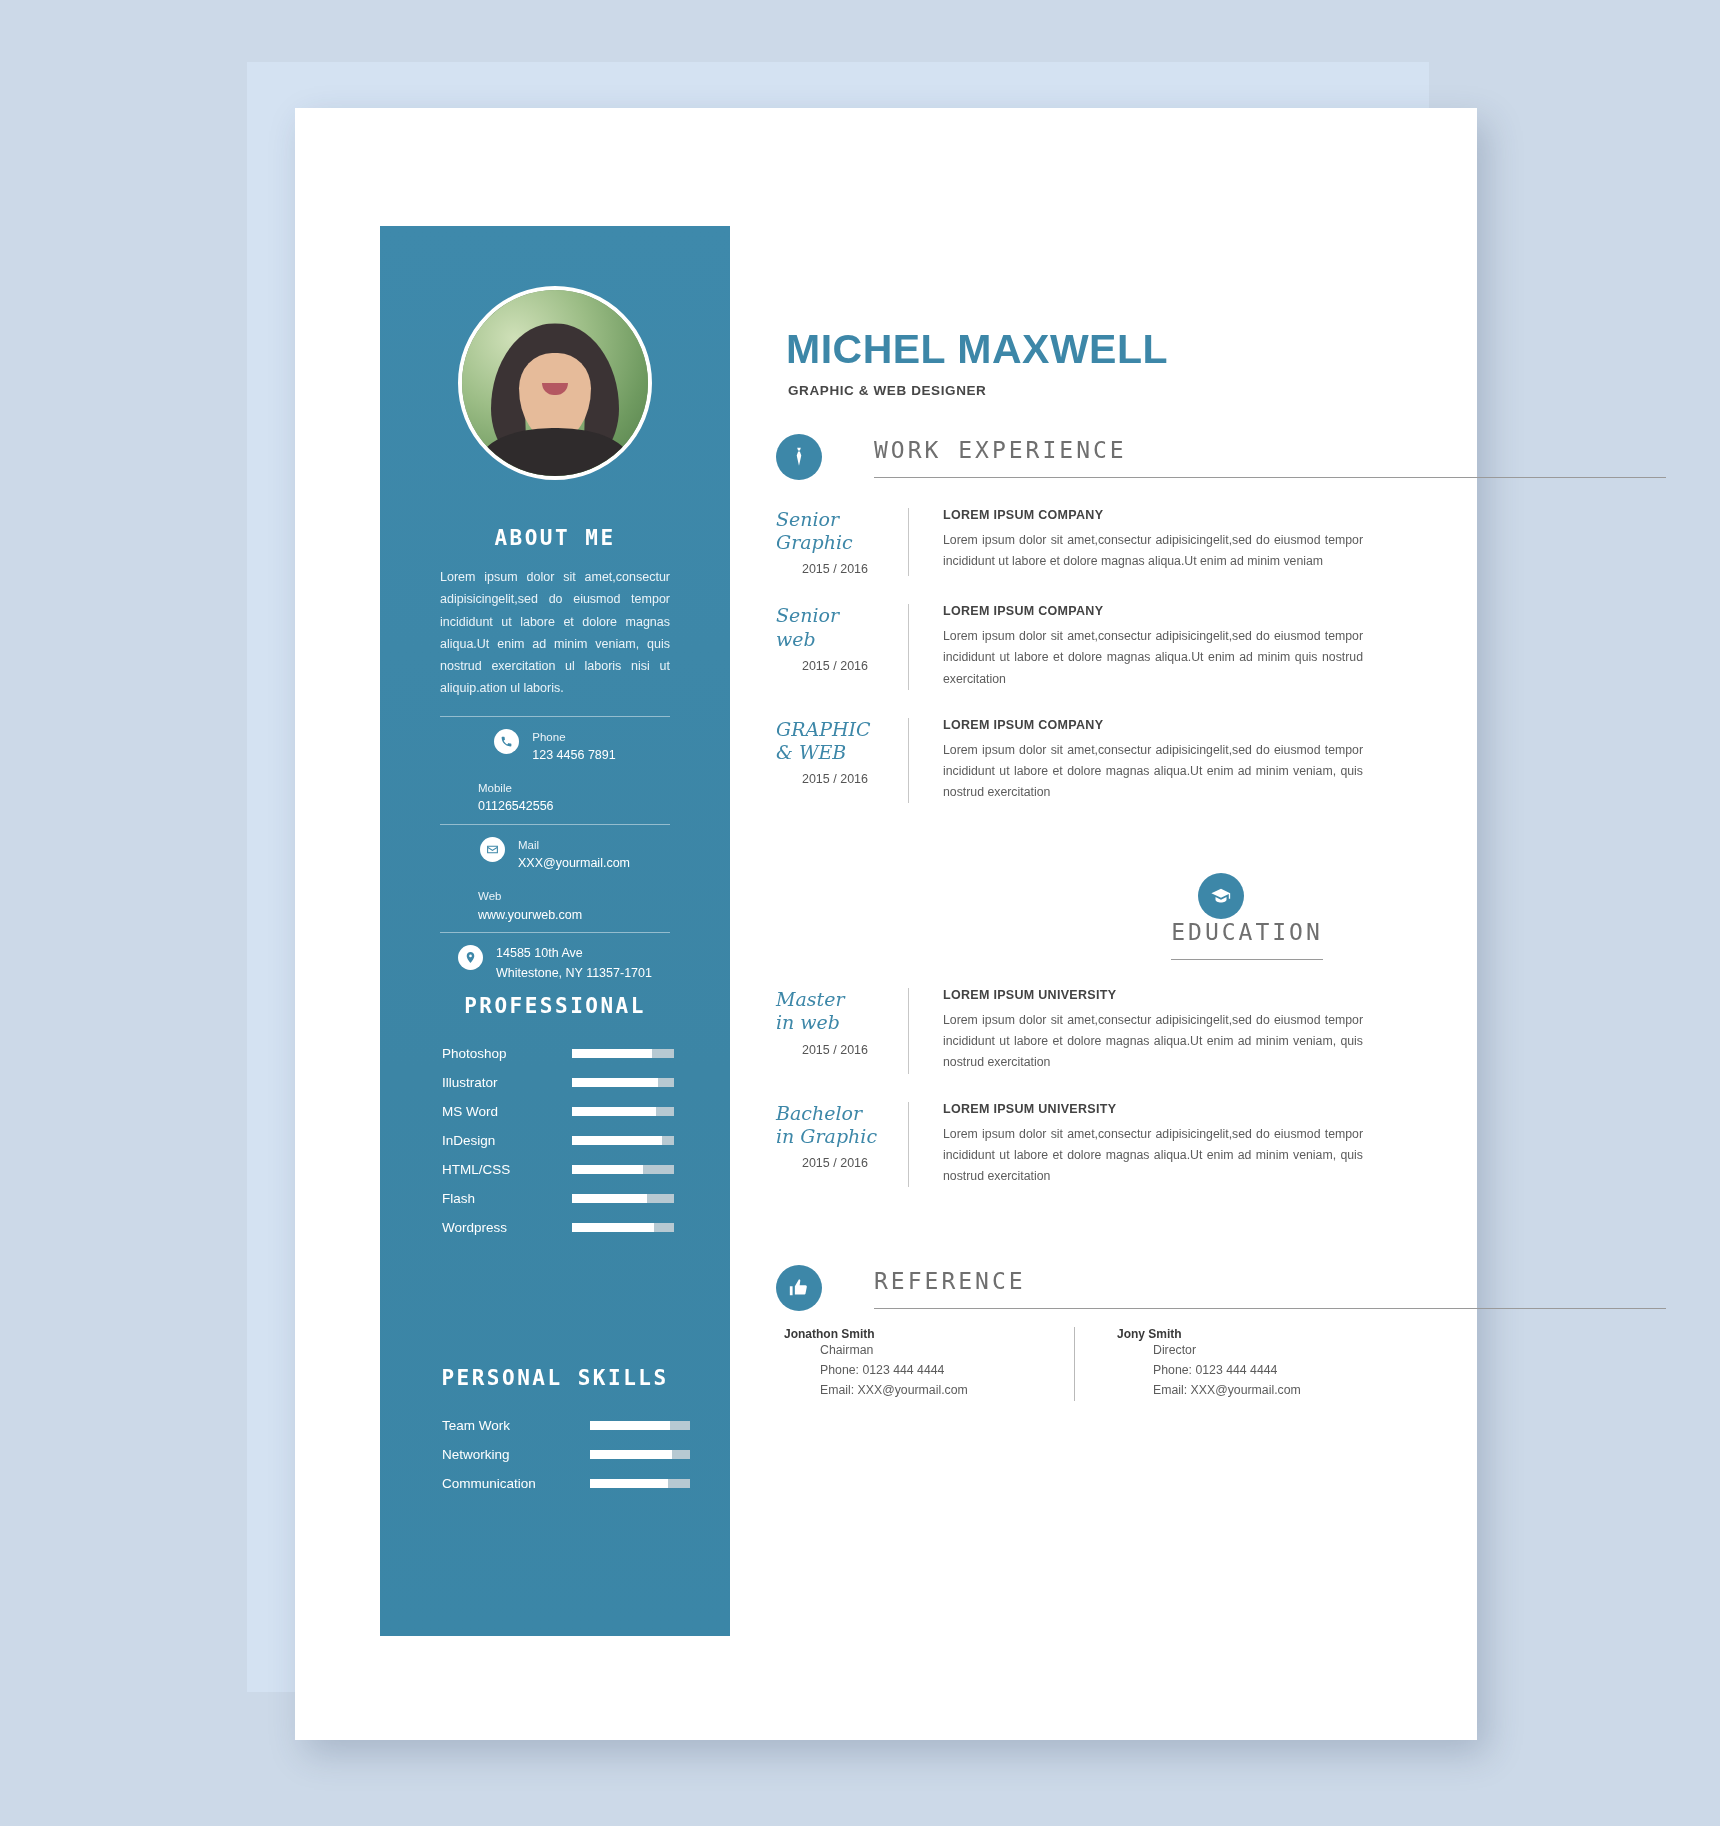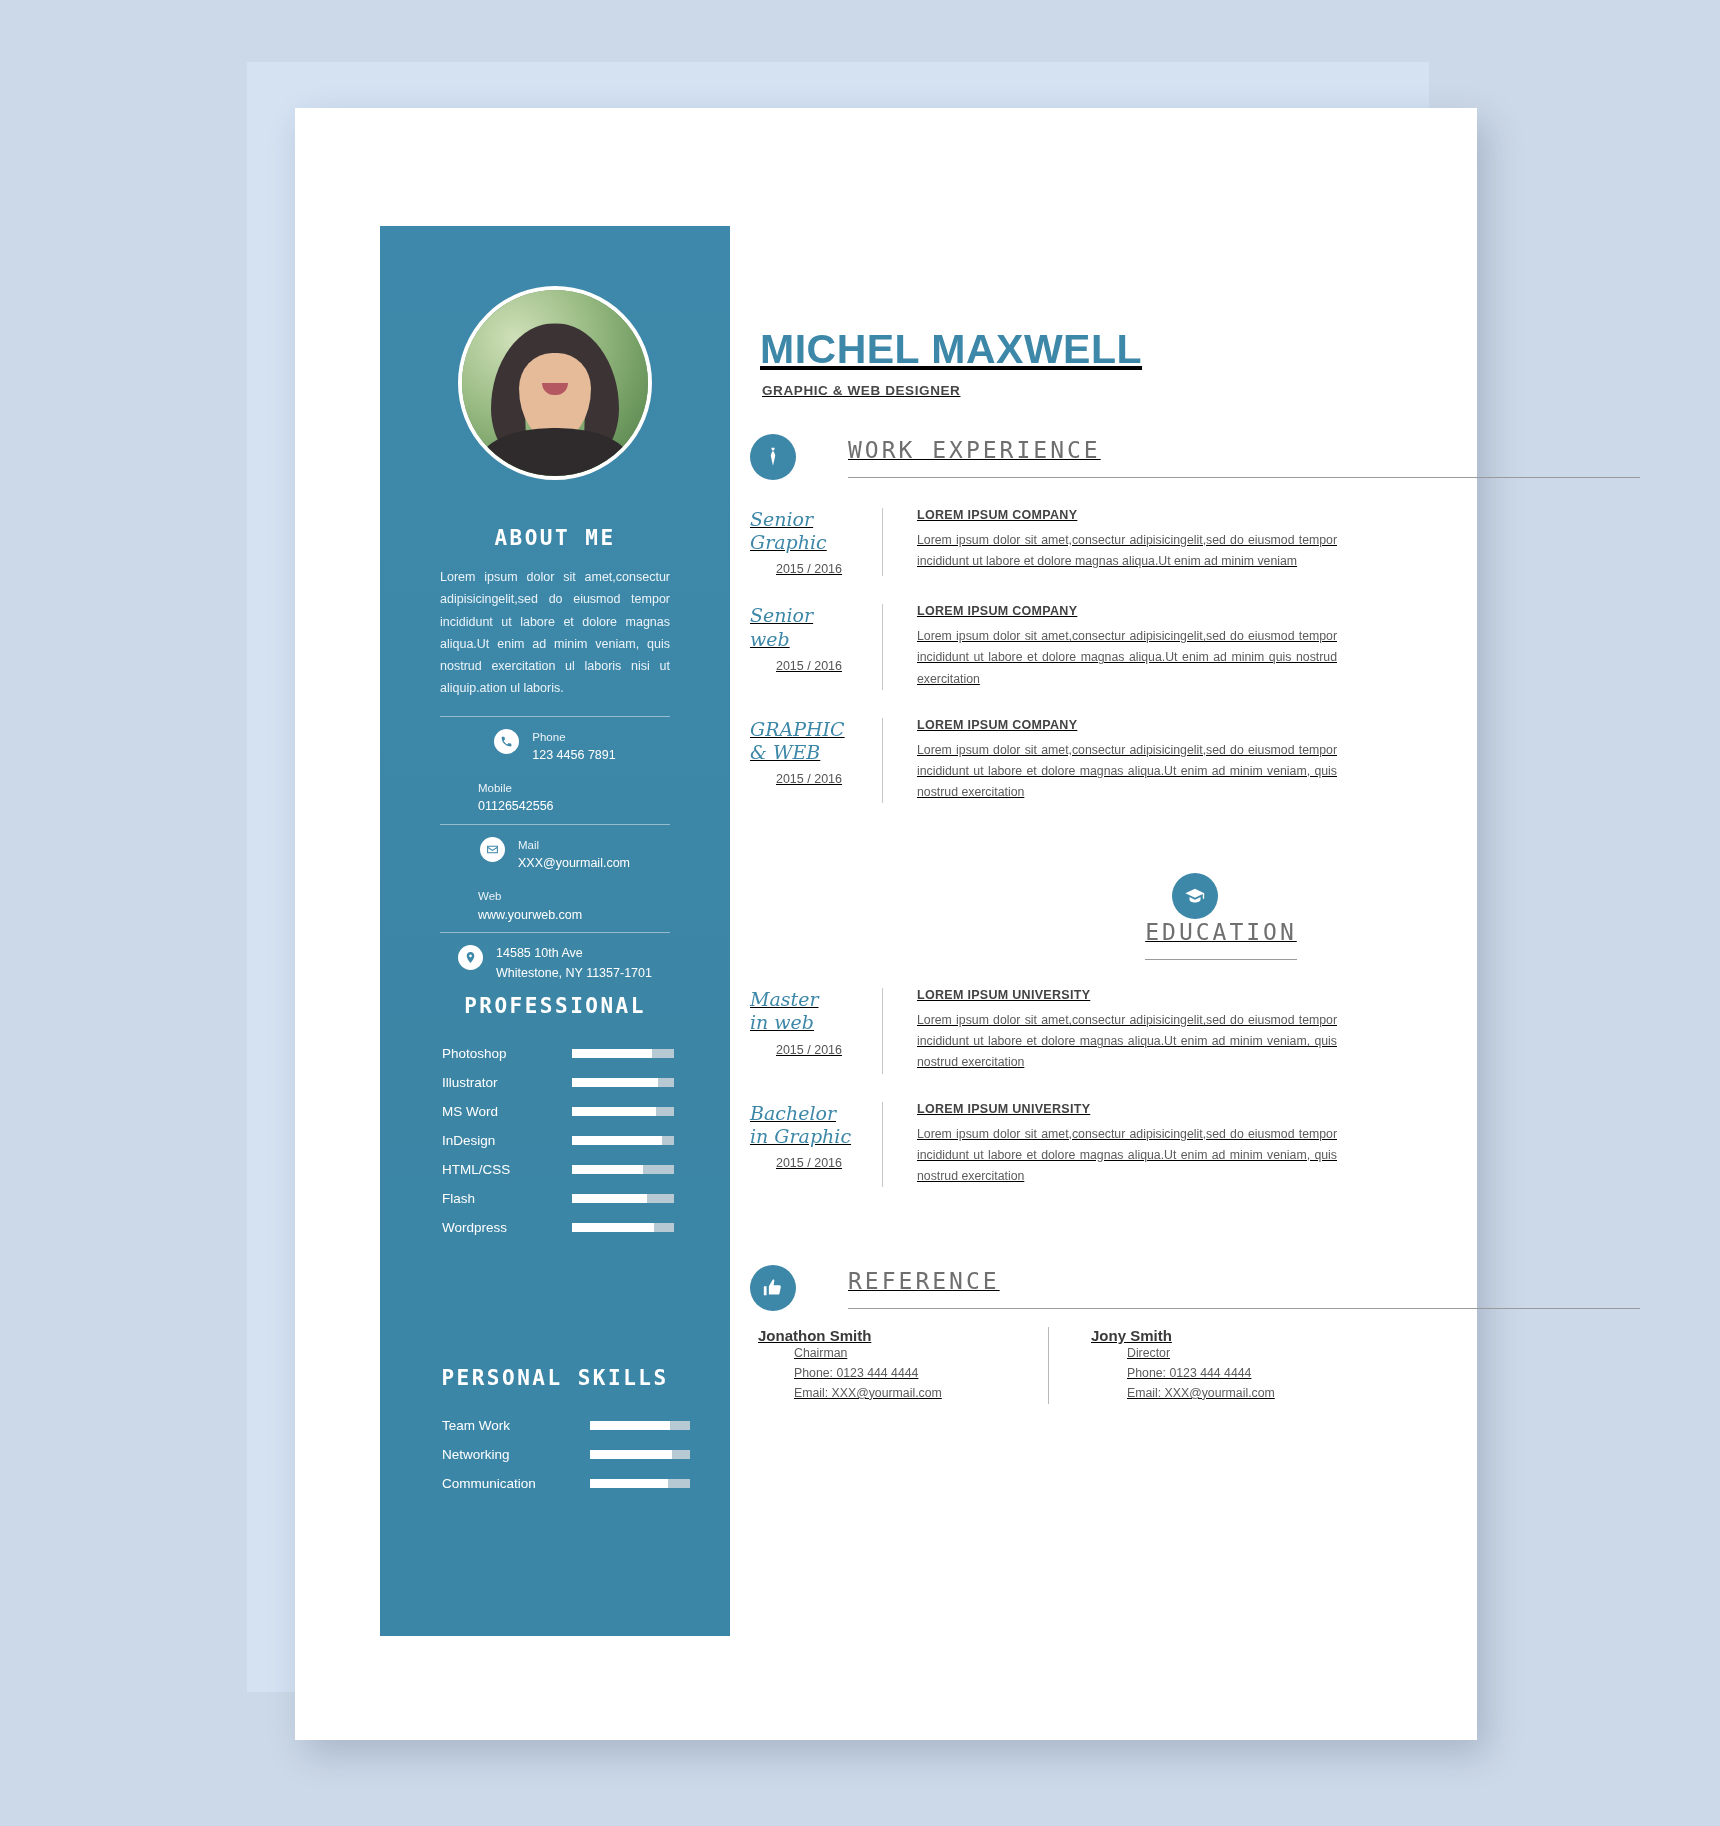--- a/index.html
+++ b/index.html
@@ -187,24 +187,23 @@
   }
   .bar-fill {
     position: absolute;
     left: 0; top: 0; bottom: 0;
     background: #ffffff;
   }
 
   
   .main {
     position: absolute;
-    left: 455px;
+    left: 481px;
     top: 118px;
     width: 890px;
-    text-decoration: underline;
   }
   .name {
     font-size: 41px;
     font-weight: bold;
     color: #3d87a8;
     letter-spacing: 0.5px;
     margin: 0;
     padding-left: 10px;
   }
   .job-title {
@@ -298,21 +297,21 @@
     width: 290px;
     flex: 0 0 290px;
   }
   .ref-divider {
     width: 1px;
     background: #b9b9b9;
     margin: 0 42px 0 0;
     flex: 0 0 1px;
   }
   .ref-name {
-    font-size: 15px;
+    font-size: 12px;
     font-weight: bold;
     color: #3a3a3a;
   }
   .ref-line {
     font-size: 12.3px;
     color: #5c5c5c;
     line-height: 1.62;
     margin-left: 36px;
   }
 </style>

